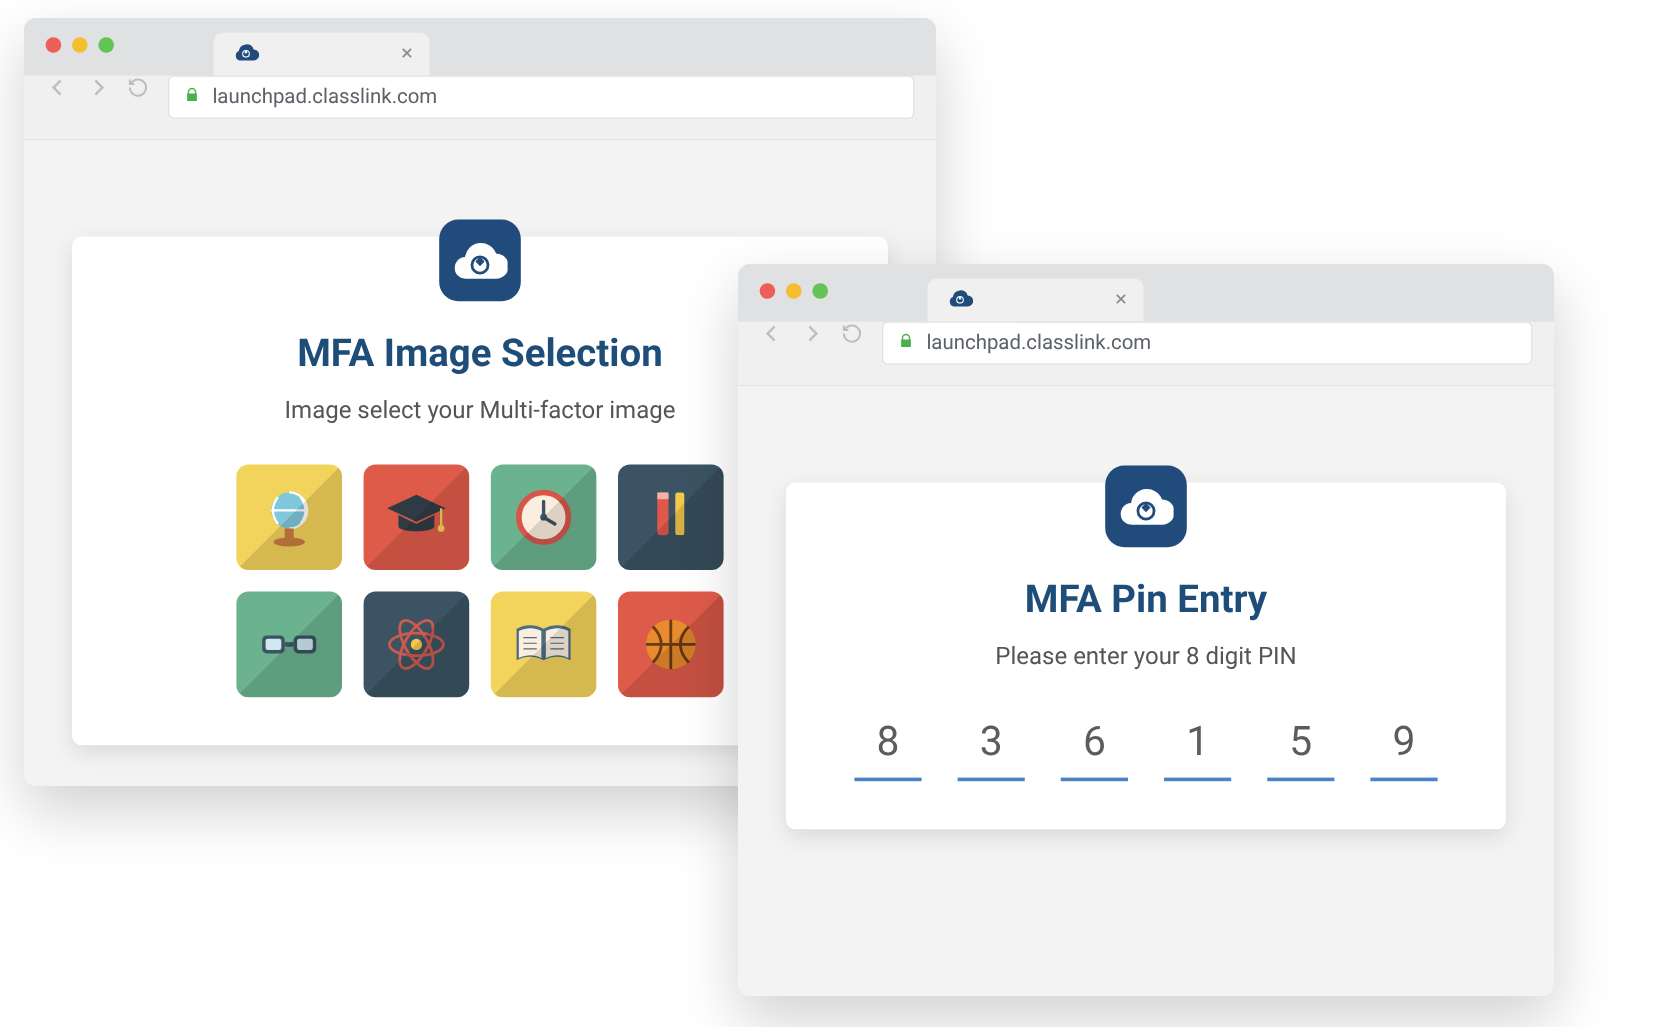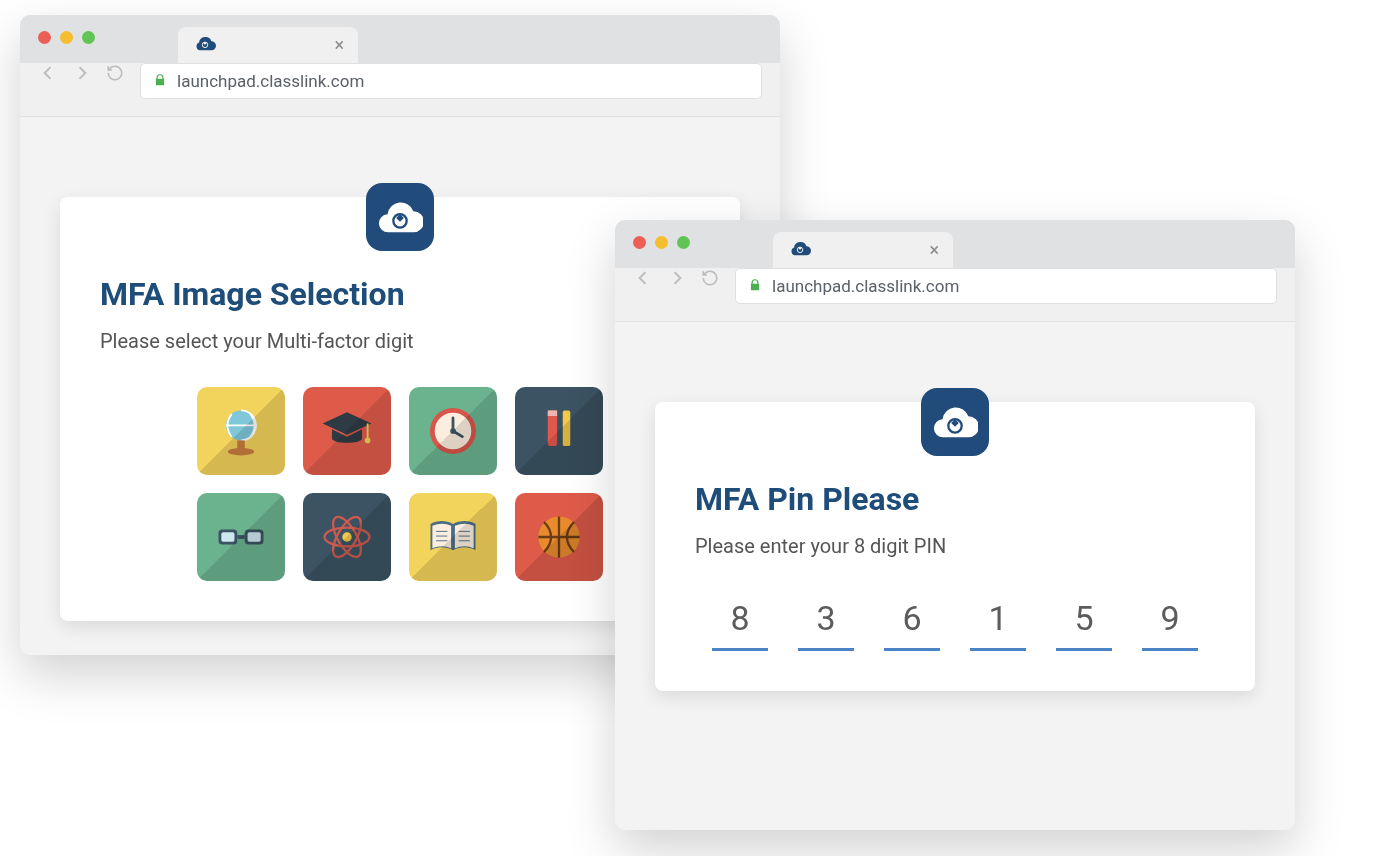--- a/index.html
+++ b/index.html
@@ -116,21 +116,21 @@
     width: 68px; height: 68px;
     background: #204b7a;
     border-radius: 16px;
     display: flex;
     align-items: center;
     justify-content: center;
     margin: -34px auto 24px auto;
     position: relative;
     top: -0px;
   }
-  .card-head { padding-top: 20px; }
+  .card-head { padding-top: 20px; text-align: center; }
   .card-title {
     font-size: 32px;
     font-weight: 700;
     color: #1f4d7a;
     margin-top: 10px;
   }
   .card-sub {
     margin-top: 16px;
     font-size: 20px;
     color: #555;
@@ -251,21 +251,21 @@
     <div class="card">
       <div class="card-head">
         <div class="app-badge">
           <svg viewBox="0 0 48 36">
               <path fill="#fff" d="M38 12a14 14 0 0 0-27 3A9 9 0 0 0 12 34h26a10 10 0 1 0 0-22Z"></path>
               <circle cx="24" cy="22" r="7" fill="none" stroke="#204b7a" stroke-width="2.4"></circle>
               <path d="M24 15l4 4-4 4-4-4z" fill="#204b7a"></path>
             </svg>
         </div>
         <div class="card-title">MFA Image Selection</div>
-        <div class="card-sub">Please select your Multi-factor digit</div>
+        <div class="card-sub">Image select your Multi-factor image</div>
       </div>
 
       <div class="grid-wrap">
         <div class="image-grid">
 
           <div class="tile" style="background:#f2d35b">
             <svg viewBox="0 0 64 64">
                 <circle cx="32" cy="26" r="16" fill="#7fc7d9"></circle>
                 <path d="M32 10a16 16 0 0 1 0 32M16 26h32M22 14c-6 8-6 16 0 24M42 14c6 8 6 16 0 24" stroke="#fff" stroke-width="2" fill="none"></path>
                 <rect x="28" y="42" width="8" height="10" fill="#c97d41"></rect>
@@ -394,21 +394,21 @@
   <div class="viewport">
     <div class="card">
       <div class="card-head">
         <div class="app-badge">
           <svg viewBox="0 0 48 36">
               <path fill="#fff" d="M38 12a14 14 0 0 0-27 3A9 9 0 0 0 12 34h26a10 10 0 1 0 0-22Z"></path>
               <circle cx="24" cy="22" r="7" fill="none" stroke="#204b7a" stroke-width="2.4"></circle>
               <path d="M24 15l4 4-4 4-4-4z" fill="#204b7a"></path>
             </svg>
         </div>
-        <div class="card-title">MFA Pin Please</div>
+        <div class="card-title">MFA Pin Entry</div>
         <div class="card-sub">Please enter your 8 digit PIN</div>
       </div>
 
       <div class="pin-row">
         <div class="pin-cell">
             <span class="pin-digit">8</span>
             <div class="pin-underline"></div>
           </div>
         <div class="pin-cell">
             <span class="pin-digit">3</span>

